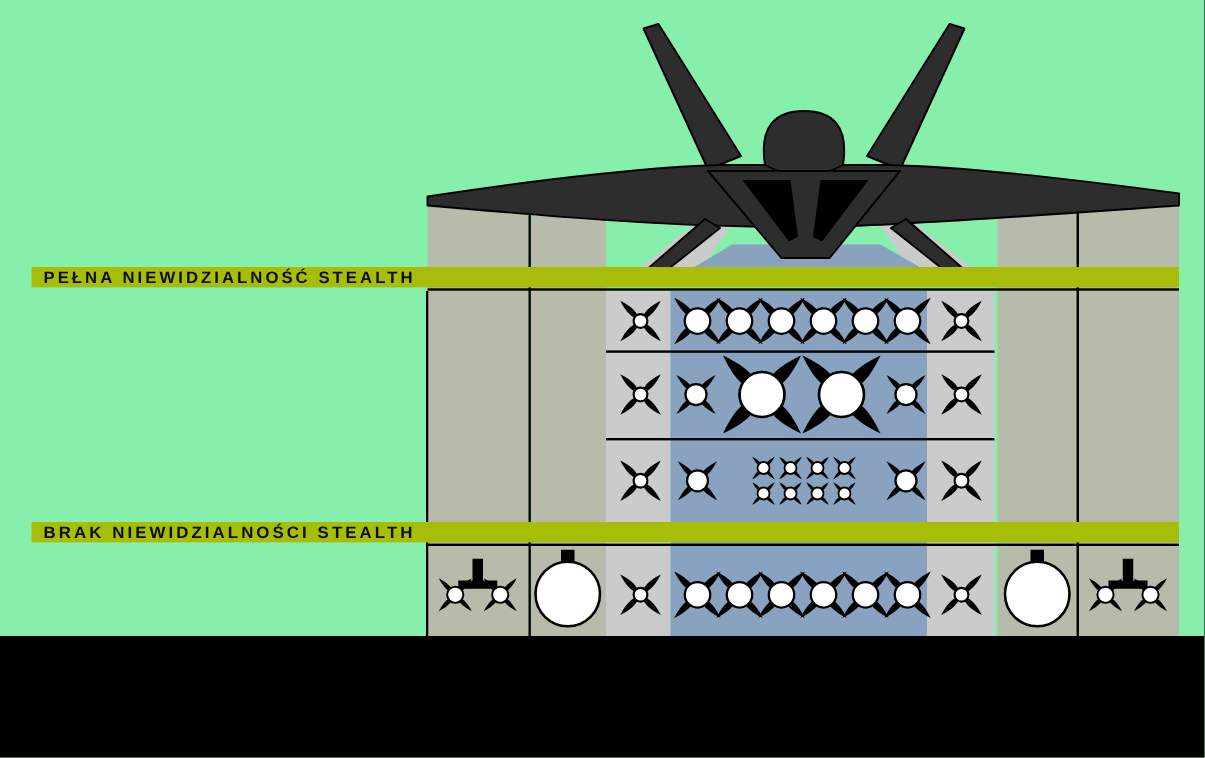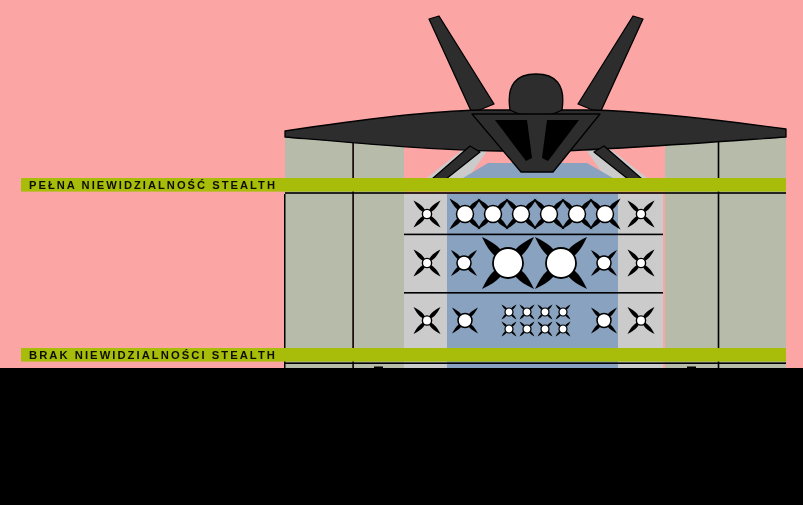--- a/index.html
+++ b/index.html
@@ -1,16 +1,16 @@
 <!DOCTYPE html>
 <html><head>
 <meta charset="utf-8">
 <style>
   html,body{margin:0;padding:0;background:#000;}
-  .stage{position:relative;width:803px;height:368px;background:#fca5a5;overflow:hidden;
+  .stage{position:relative;width:803px;height:424px;background:#86efac;overflow:hidden;
          font-family:"Liberation Sans",sans-serif;}
   svg{display:block;}
   .band-label{font-family:"Liberation Sans",sans-serif;font-weight:bold;font-size:11px;
               letter-spacing:2px;fill:#0d0d00;}
 </style>
 </head>
 <body>
 
 <div class="stage">
 <svg width="803" height="505" viewBox="0 0 803 505">

